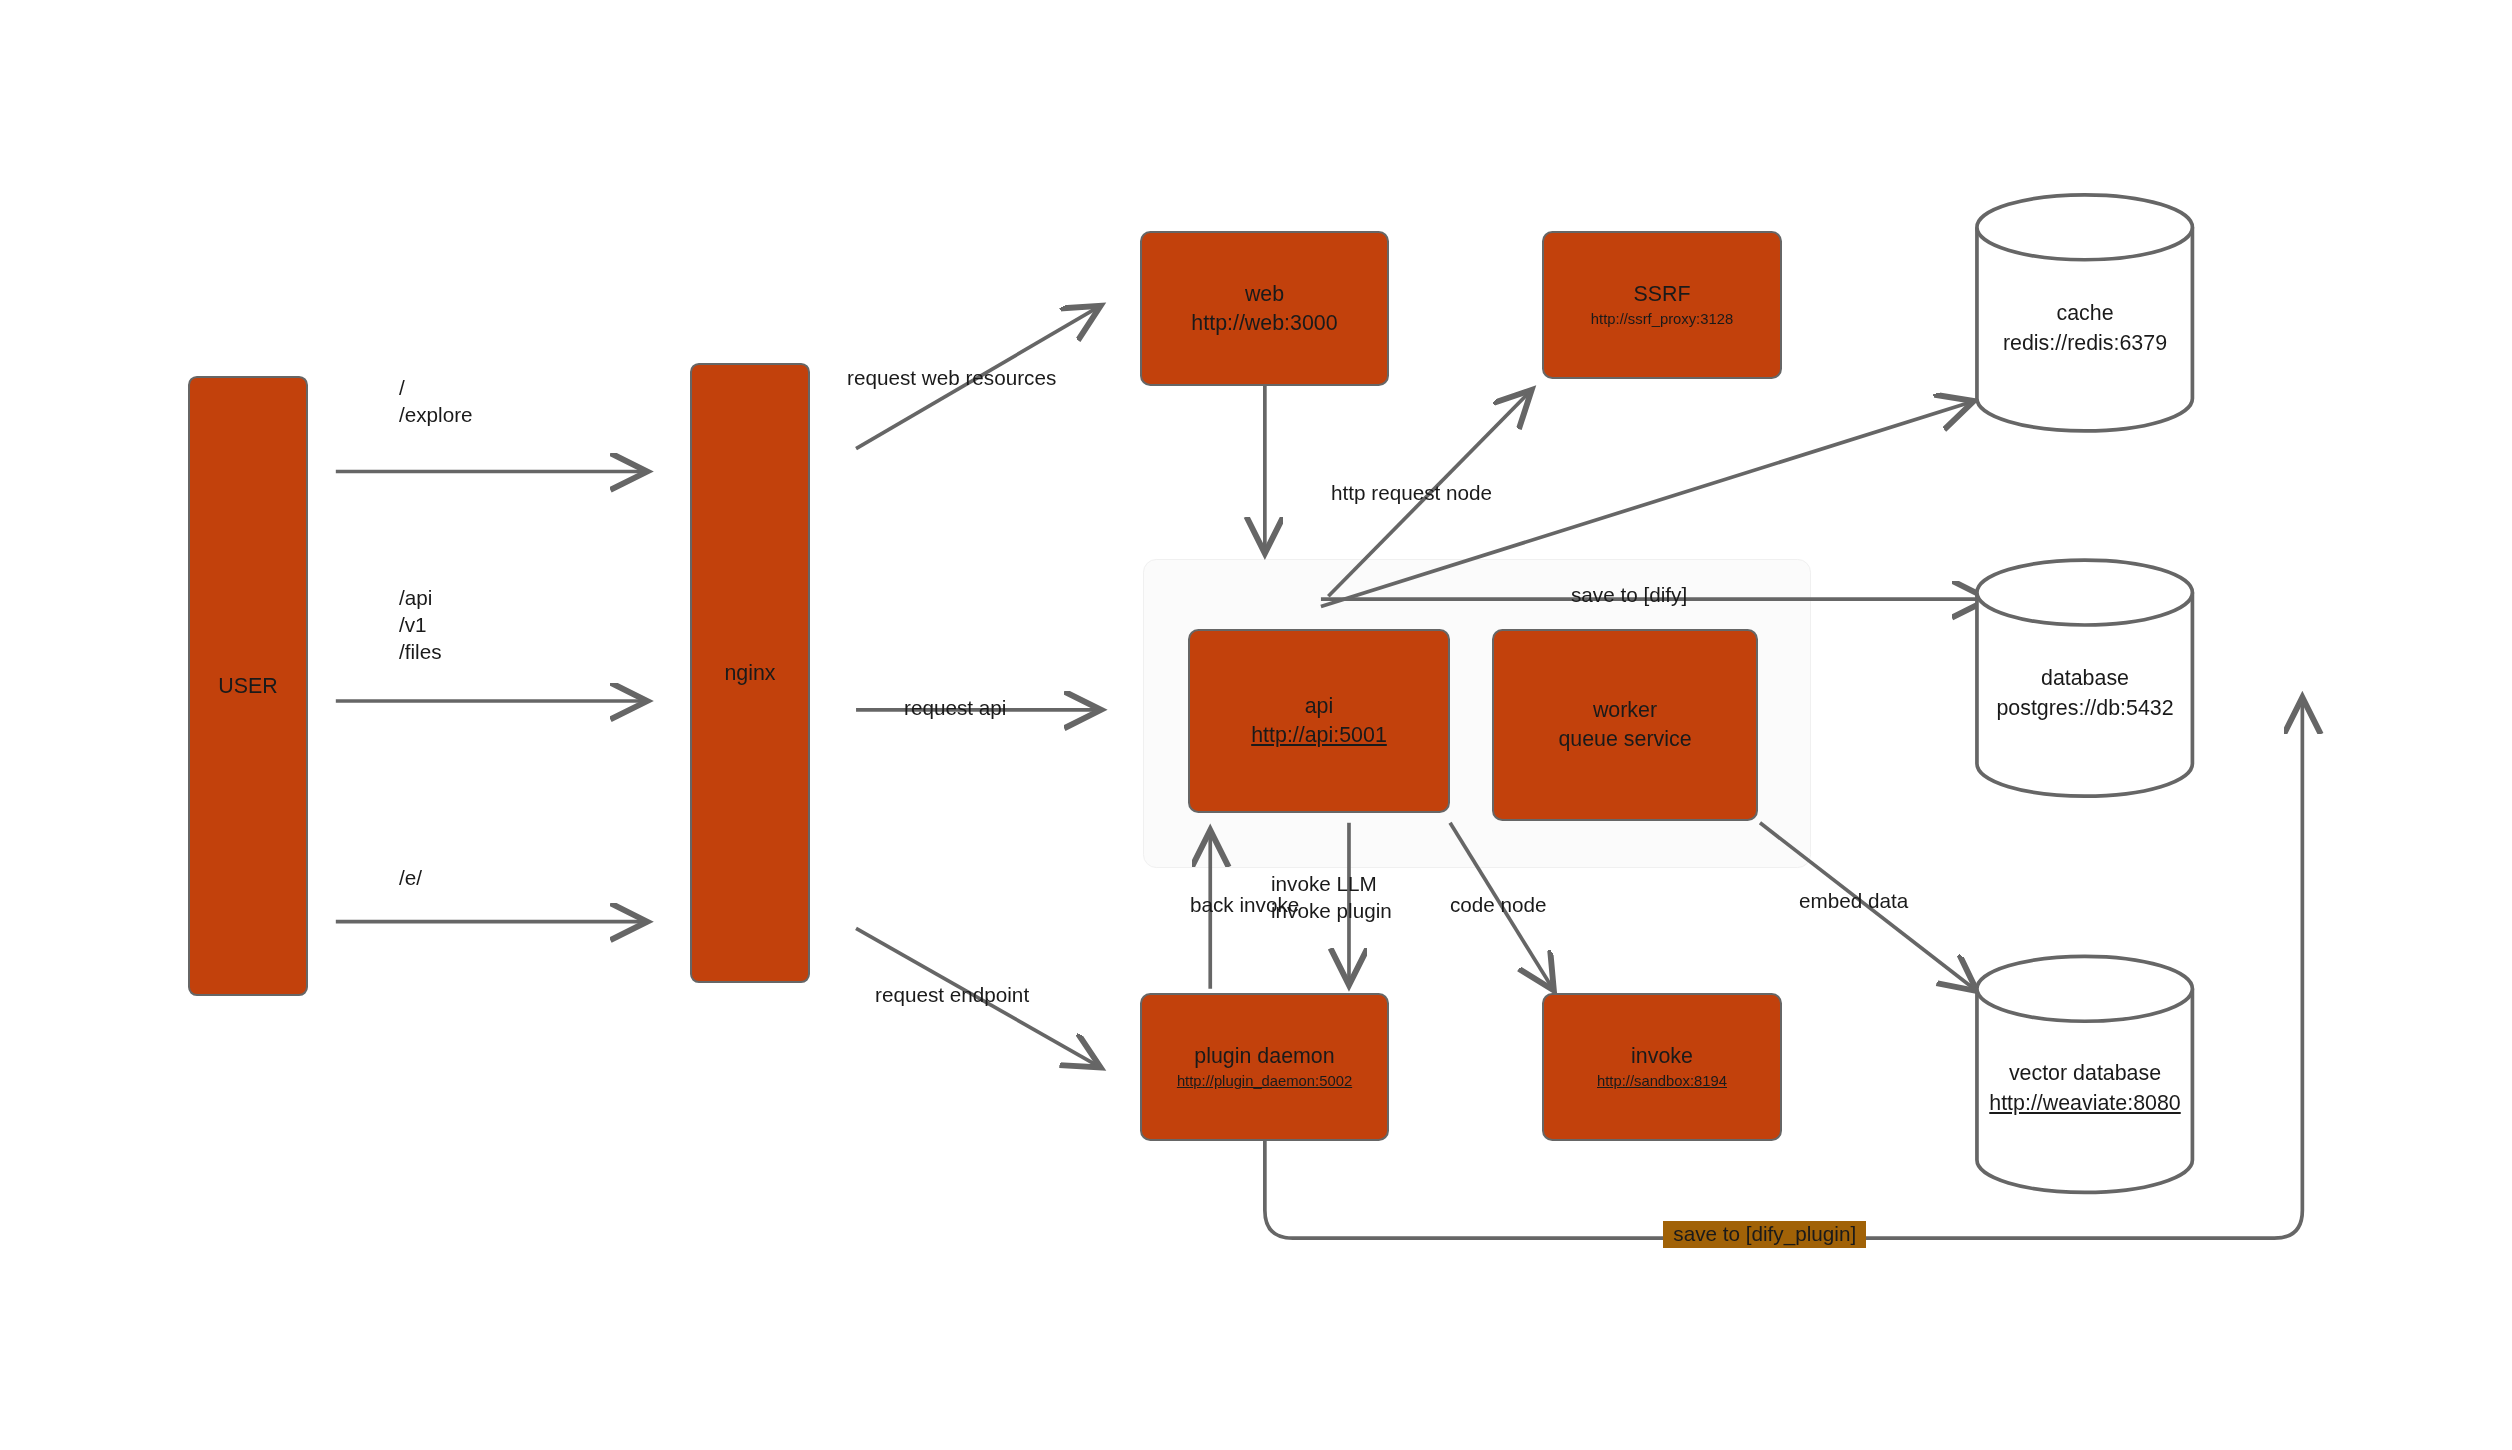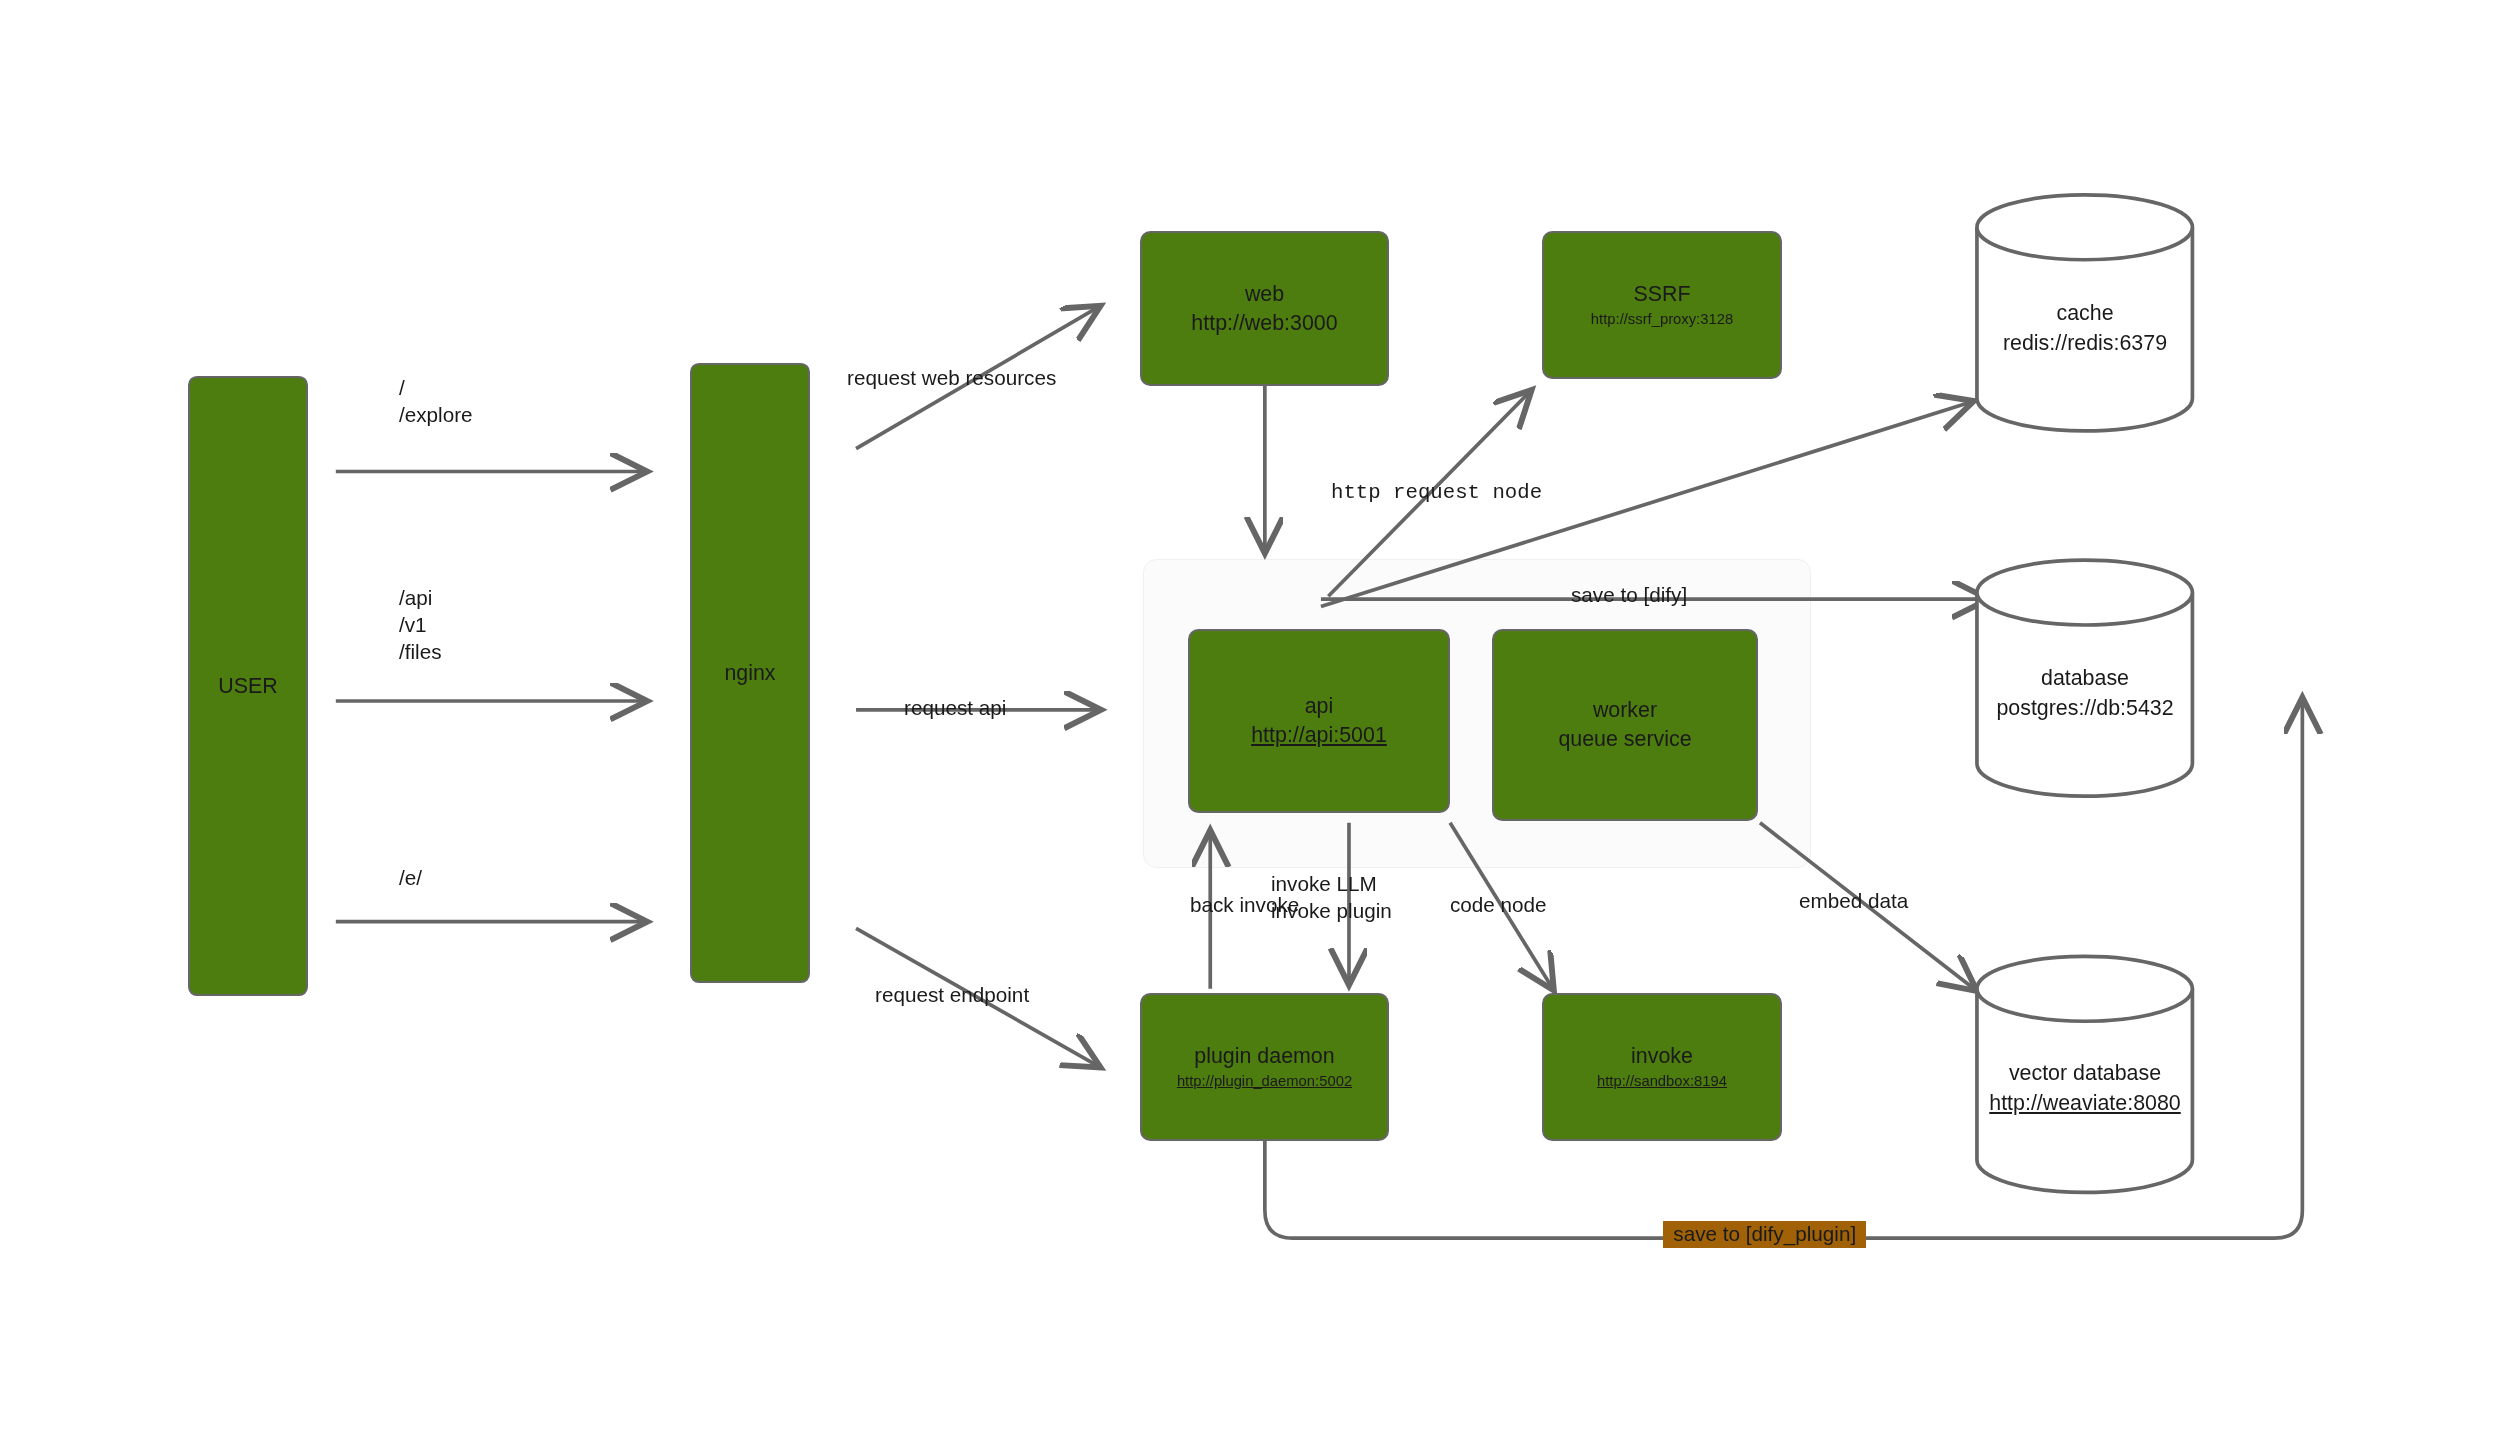--- a/index.html
+++ b/index.html
@@ -23,21 +23,21 @@
     left: 0;
     top: 0;
     width: 2512px;
     height: 1450px;
   }
   .node {
     position: absolute;
     box-sizing: border-box;
     border: 2.2px solid #666666;
     border-radius: 10.3px;
-    background: #4d7c0f;
+    background: #c2410c;
     display: flex;
     flex-direction: column;
     align-items: center;
     justify-content: center;
     text-align: center;
   }
   .node .title {
     font-size: 21.4px;
     line-height: 1.35;
     color: #1a1a1a;
@@ -201,21 +201,21 @@
 /files</div>
 
   <div class="edge-label" style="left:399px; top:865px;">/e/</div>
 
   <div class="edge-label" style="left:847px; top:365px;">request web resources</div>
 
   <div class="edge-label" style="left:904px; top:695px;">request api</div>
 
   <div class="edge-label" style="left:875px; top:982px;">request endpoint</div>
 
-  <div class="edge-label" style="left:1331px; top:480px;font-family:Liberation Mono, monospace;">http request node</div>
+  <div class="edge-label" style="left:1331px; top:480px;">http request node</div>
 
   <div class="edge-label" style="left:1571px; top:582px;">save to [dify]</div>
 
   <div class="edge-label" style="left:1190px; top:892px;">back invoke</div>
 
   <div class="edge-label" style="left:1271px; top:871px;">invoke LLM
 invoke plugin</div>
 
   <div class="edge-label" style="left:1450px; top:892px;">code node</div>
 

